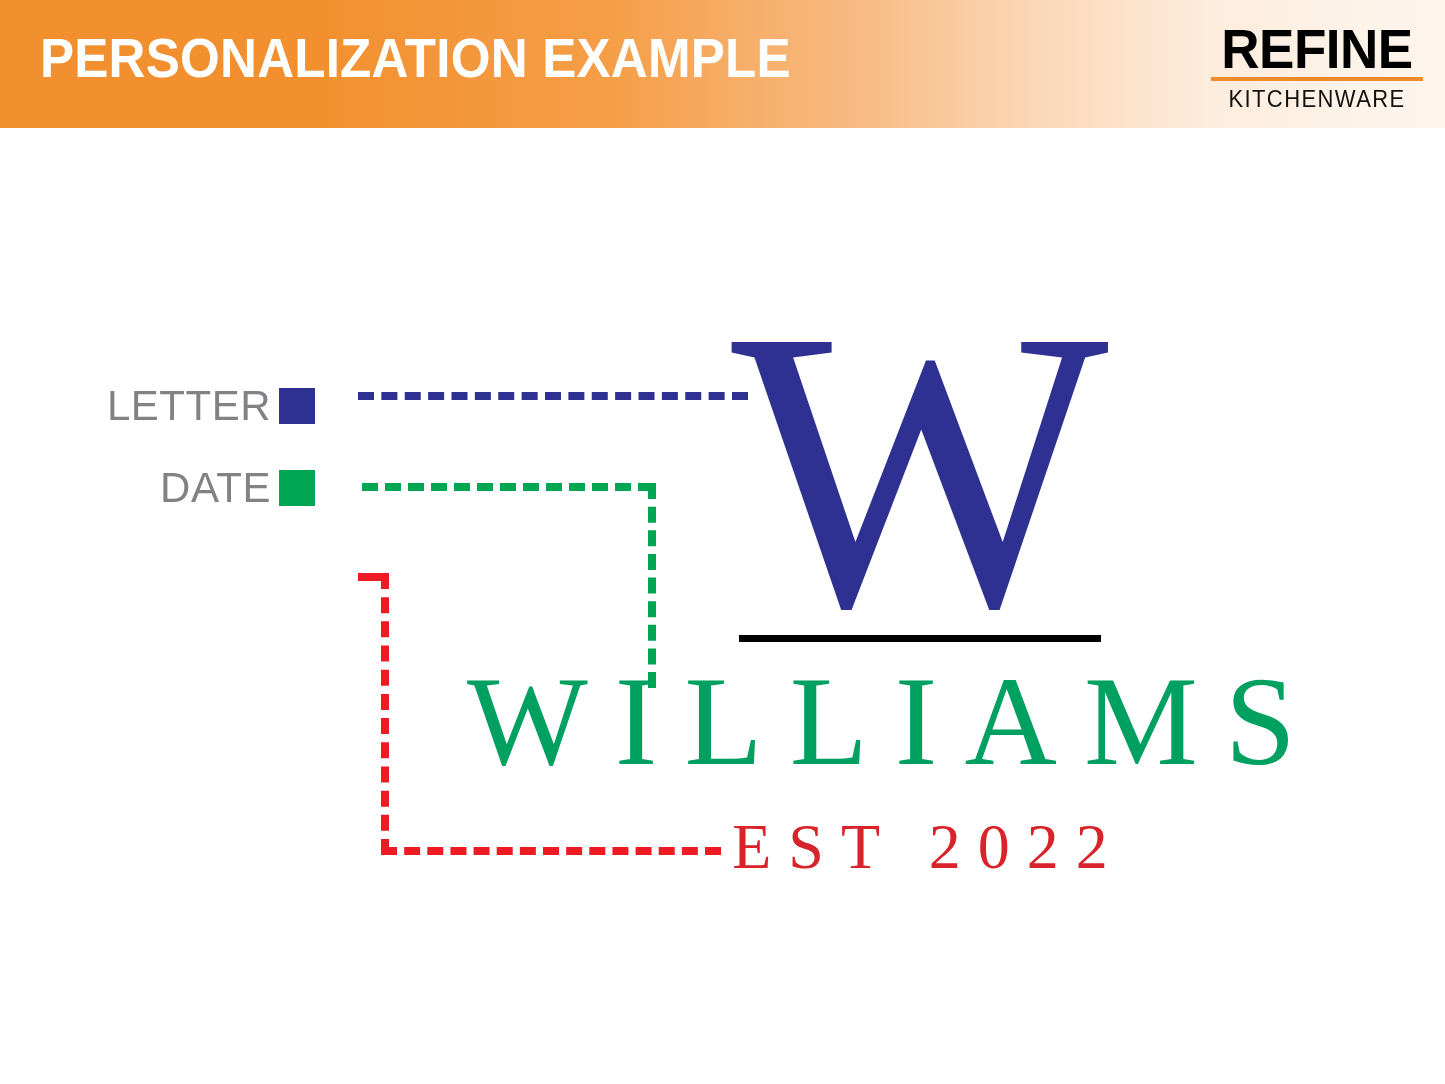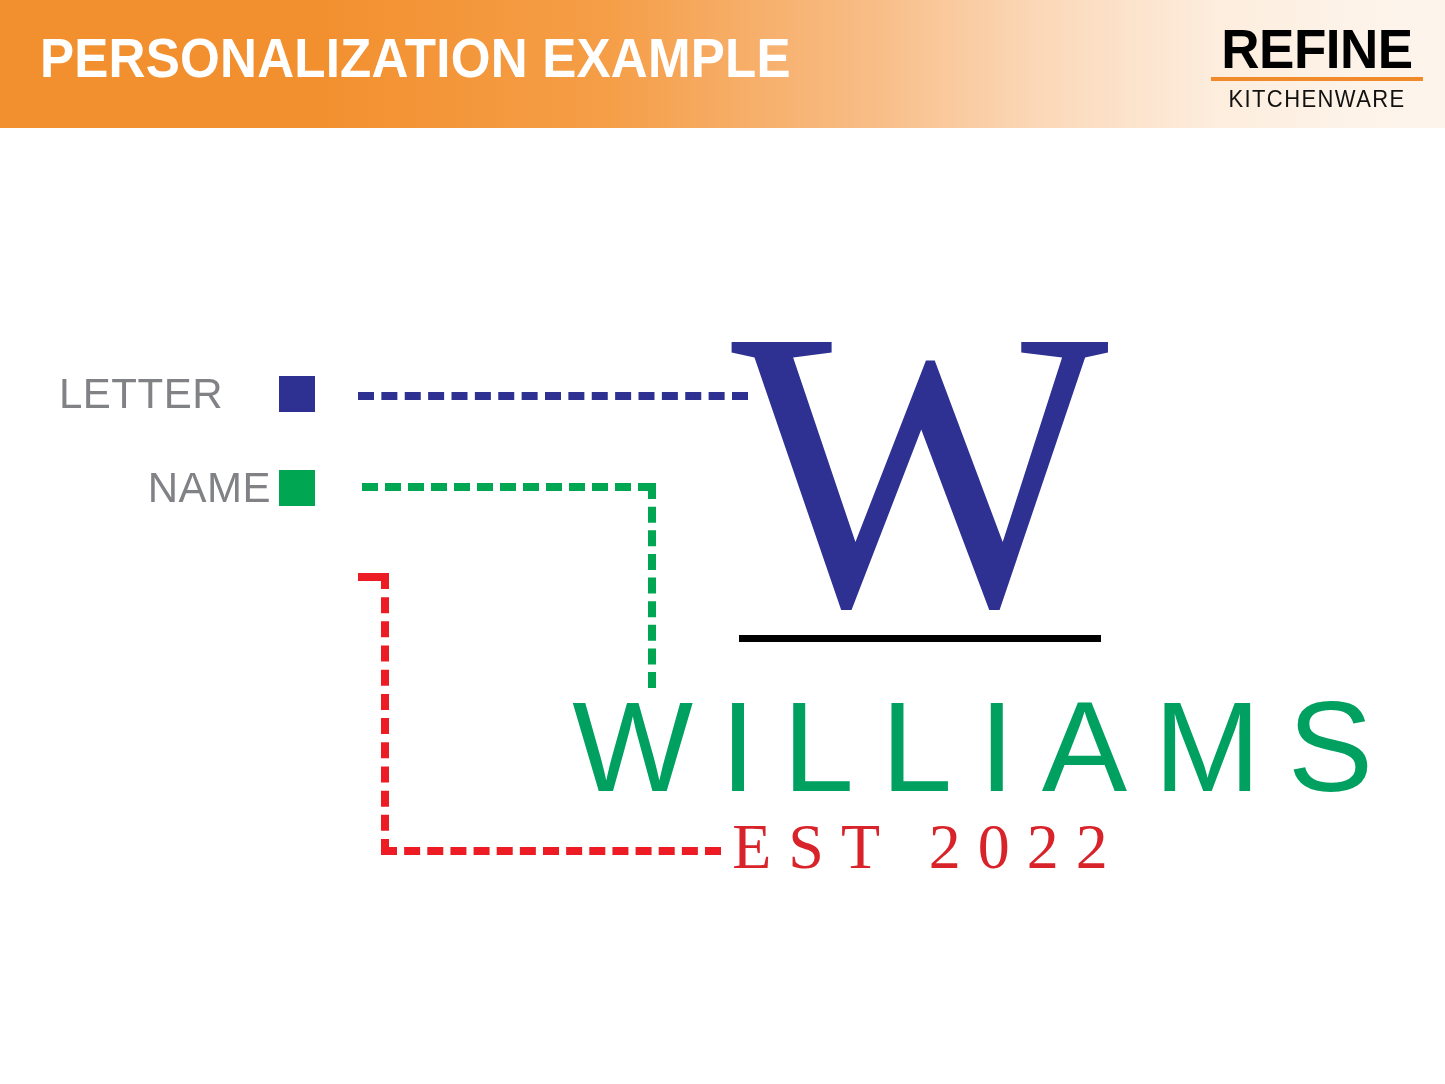--- a/index.html
+++ b/index.html
@@ -106,21 +106,21 @@
     color: #808285;
     letter-spacing: 0.5px;
     white-space: nowrap;
     margin-right: 8px;
   }
   .legend-swatch {
     width: 36px;
     height: 36px;
     flex: 0 0 36px;
   }
-  #legend-row-letter   { top: 372px; gap: 48px; }
+  #legend-row-letter   { top: 384px; }
   #legend-row-name     { top: 466px; }
   #legend-row-estdate  { top: 556px; }
 
   
   .conn {
     position: absolute;
   }
   .conn-h {
     height: 0;
     border-top-width: 8px;
@@ -195,24 +195,24 @@
     position: absolute;
     left: 299px;
     top: 335px;
     width: 362px;
     height: 7px;
     background: #000000;
   }
   #monogram-name {
     position: absolute;
     left: 0;
-    top: 377px;
-    width: 960px;
-    text-align: right;
-    font-family: Liberation Sans, sans-serif;
+    top: 351px;
+    width: 960px;
+    text-align: left;
+    font-family: Liberation Serif, serif;
     font-size: 128px;
     line-height: 140px;
     color: #00a160;
     letter-spacing: 27px;
     text-indent: 27px;
     white-space: nowrap;
   }
   #monogram-est {
     position: absolute;
     left: 0;
@@ -242,21 +242,21 @@
     <div id="brand-rule"></div>
     <div id="brand-sub">KITCHENWARE</div>
   </div>
 
   <div class="legend-row" id="legend-row-letter">
     <span class="legend-label">LETTER</span>
     <span class="legend-swatch" style="background:#2e3192"></span>
   </div>
 
   <div class="legend-row" id="legend-row-name">
-    <span class="legend-label">NAME</span>
+    <span class="legend-label">DATE</span>
     <span class="legend-swatch" style="background:#00a651"></span>
   </div>
 
 
   <div class="conn conn-h" id="conn-letter-h"></div>
 
   <div class="conn conn-h" id="conn-name-h"></div>
   <div class="conn conn-v" id="conn-name-v"></div>
 
   <div class="conn conn-h" id="conn-est-h1"></div>

